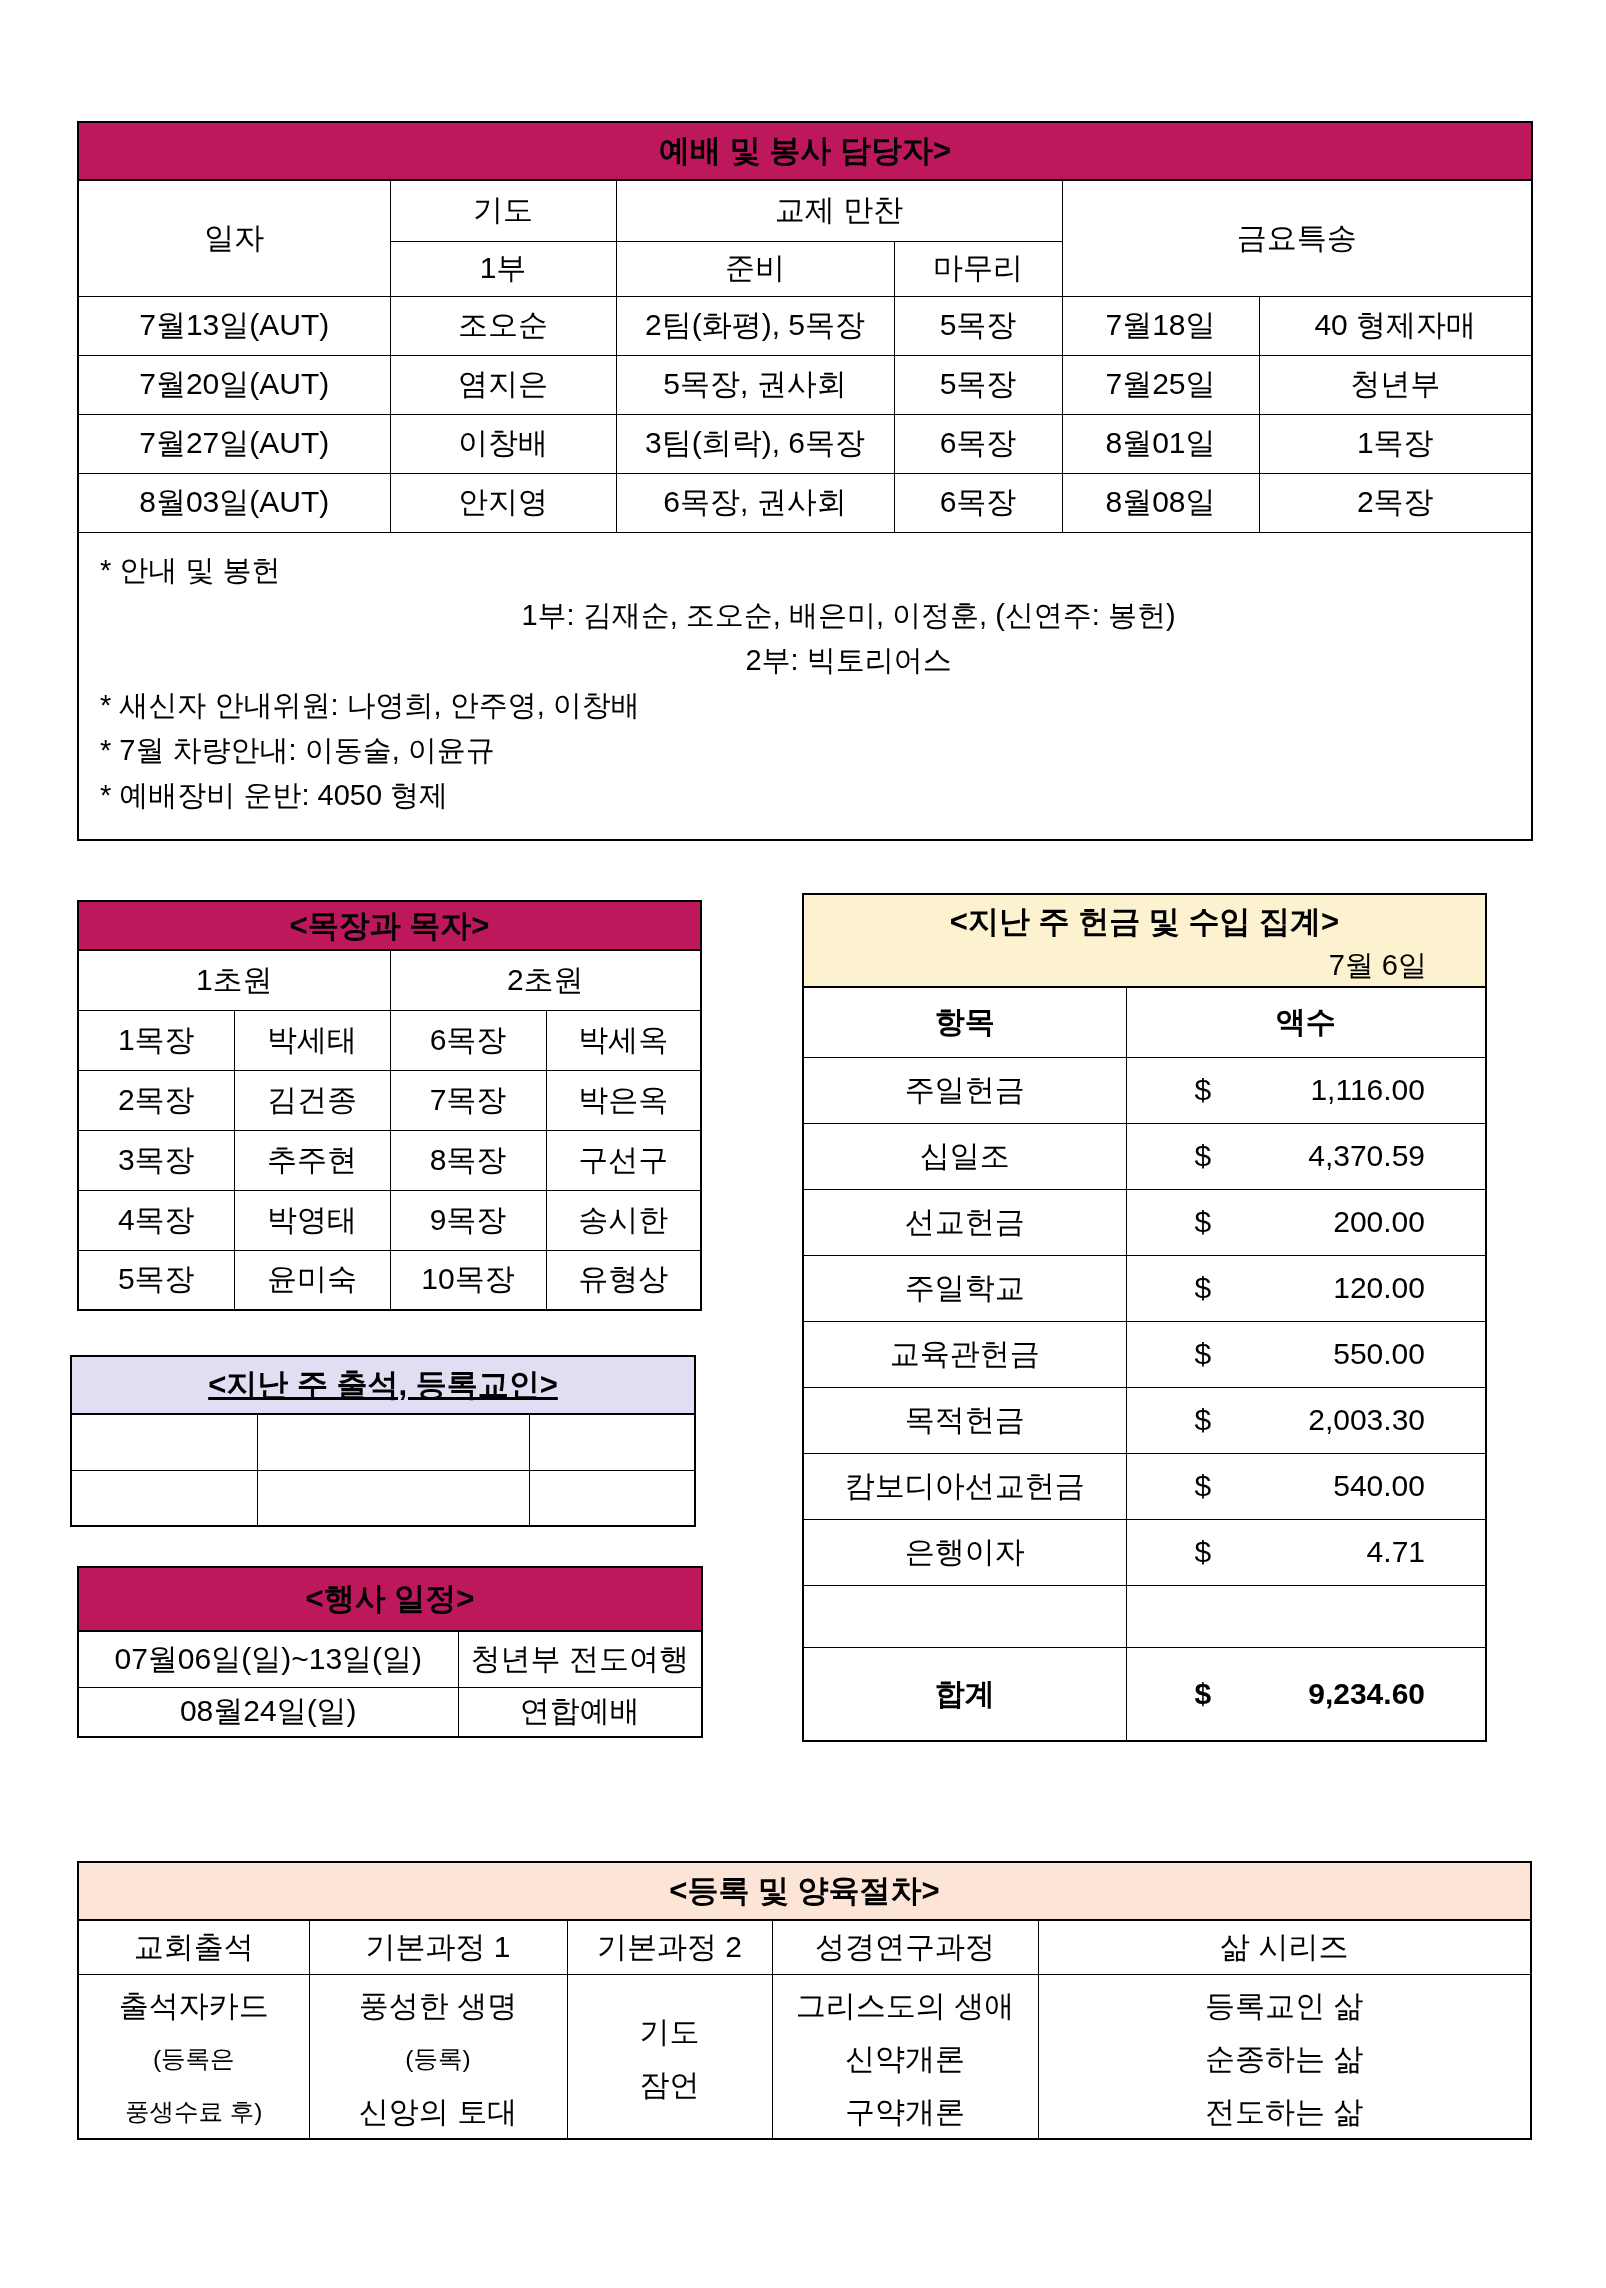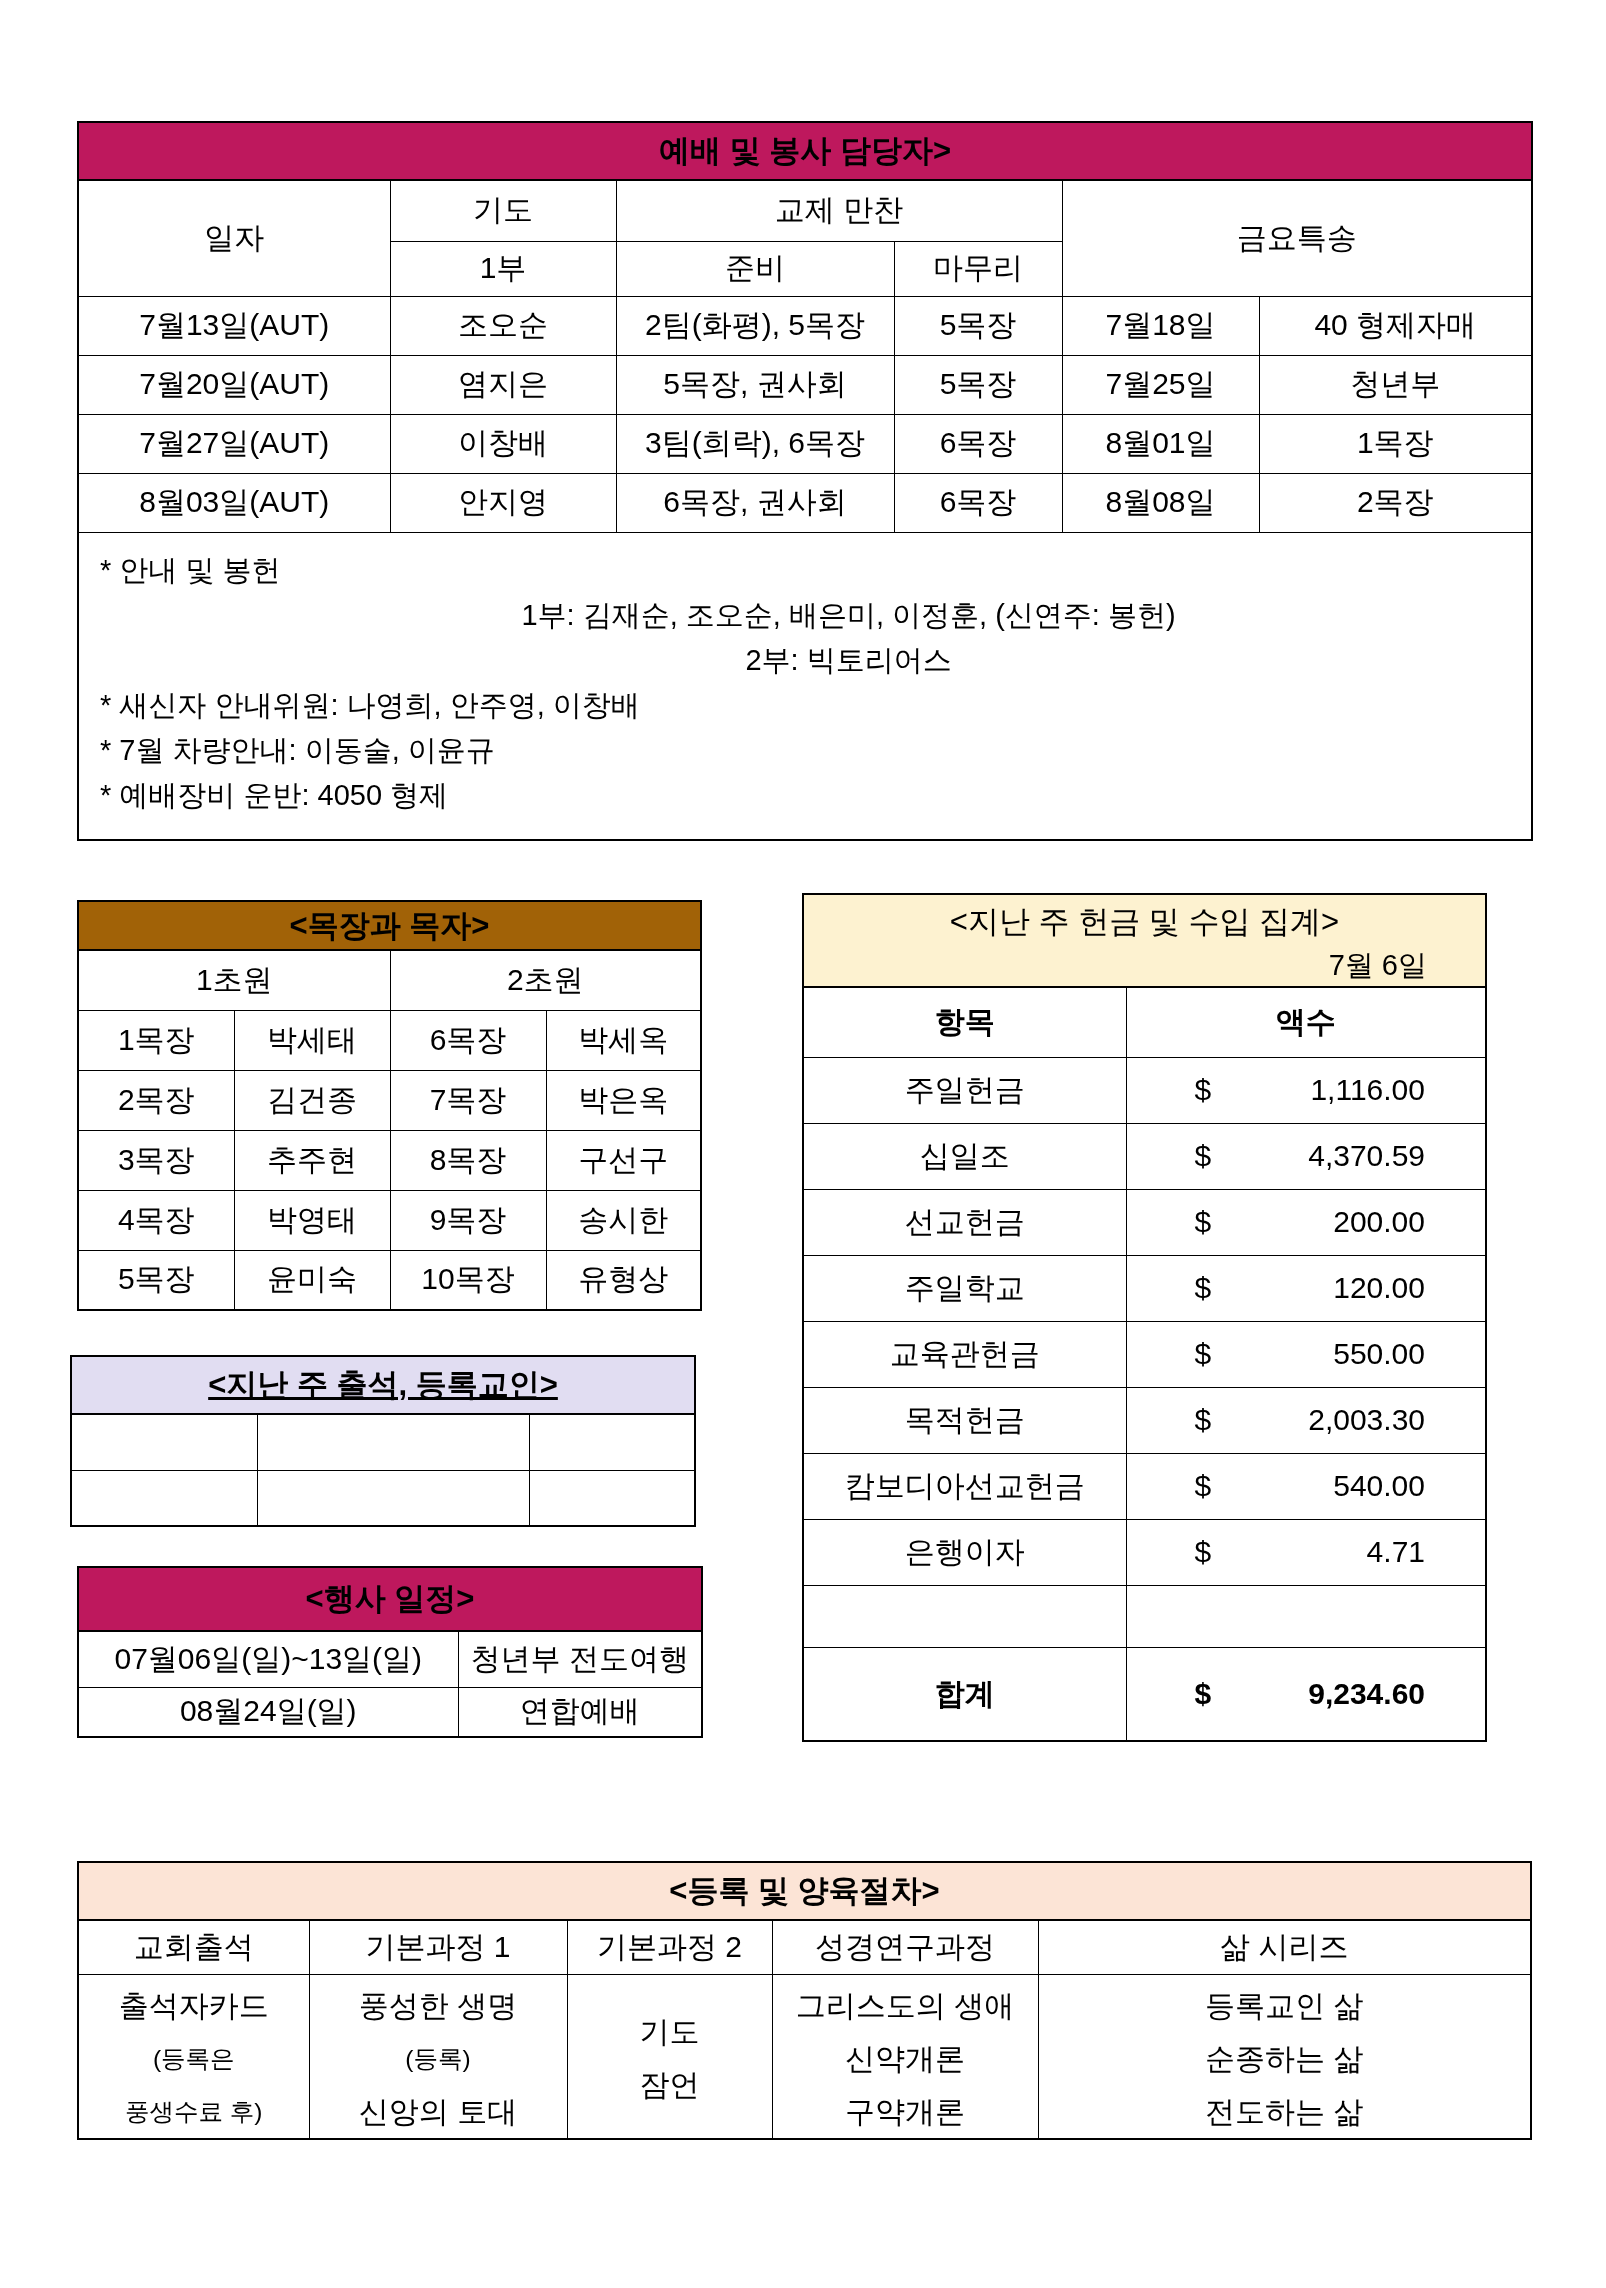--- a/index.html
+++ b/index.html
@@ -11,21 +11,21 @@
     position:absolute; border-collapse:collapse; table-layout:fixed;
     border:2.8px solid #000; background:#fff;
   }
   td {
     border:1.9px solid #000; text-align:center; vertical-align:middle;
     font-size:30px; padding:0; overflow:hidden;
   }
   .bold { font-weight:700; }
   .title-cell { font-weight:700; font-size:31px; border-bottom:2.8px solid #000; }
   .bg-green  { background:#be185d; }
-  .bg-blue   { background:#a16207; }
+  .bg-blue   { background:#be185d; }
   .bg-purple { background:#E1DDF2; }
   .bg-yellow { background:#FDF2D0; }
   .bg-peach  { background:#FCE4D6; }
 
   
   #worship { left:77px; top:121px; width:1453px; }
   #worship .r-title { height:58px; }
   #worship .r-h1 { height:61px; }
   #worship .r-h2 { height:55px; }
   #worship .r-data { height:59px; }
@@ -50,21 +50,21 @@
   #events .r-d1 { height:56px; }
   #events .r-d2 { height:50px; }
 
   
   #offering { left:802px; top:893px; width:683px; }
   #offering .r-title { height:93px; }
   #offering .r-head { height:70px; }
   #offering .r-data { height:66px; }
   #offering .r-empty { height:62px; }
   #offering .r-total { height:94px; }
-  #offering .o-title-text { font-weight:400; font-size:31px; text-align:center; margin-top:5.6px; }
+  #offering .o-title-text { font-weight:700; font-size:31px; text-align:center; margin-top:5.6px; }
   #offering .o-date { font-size:29px; text-align:right; padding-right:58px; margin-top:3.8px; }
   #offering .amt { display:flex; justify-content:space-between; margin:0 60px 0 68px; }
 
   
   #curriculum { left:77px; top:1861px; width:1453px; }
   #curriculum .r-title { height:58px; }
   #curriculum .r-head { height:54px; }
   #curriculum .r-data { height:165px; }
   #curriculum .cell-lines { padding-top:3.8px; }
   #curriculum .line { line-height:53px; font-size:30px; }

